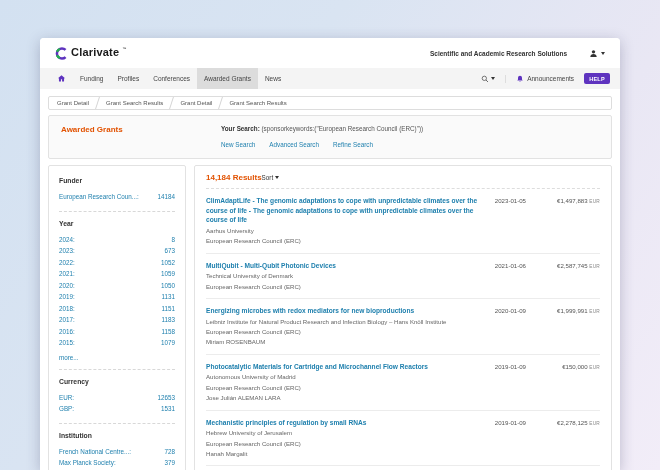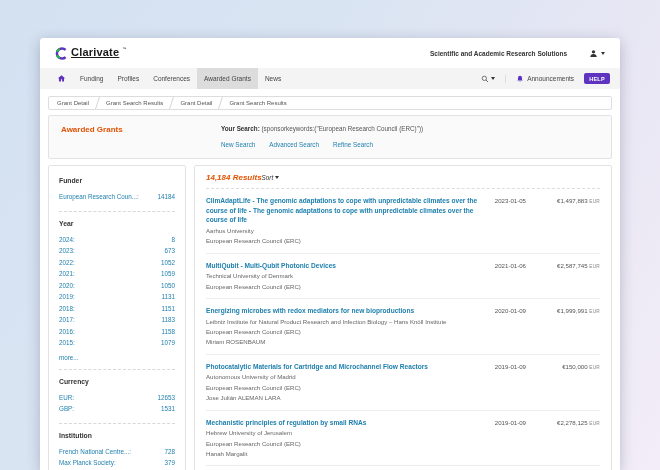--- a/index.html
+++ b/index.html
@@ -12,21 +12,21 @@
   .window {
     position:absolute; left:40px; top:38px; width:580px; height:432px;
     background:#fff; border-radius:4px 4px 0 0;
     box-shadow:0 3px 14px rgba(50,50,90,.28);
     overflow:hidden;
   }
   
   .hdr { height:30px; display:flex; align-items:center; justify-content:space-between; padding:0 15px; background:#fff; }
   .logo { display:flex; align-items:flex-start; gap:3px; }
   .logo svg { width:13px; height:13px; margin-top:1px; }
-  .logo-text { font-size:11px; font-weight:bold; color:#1a1a1a; letter-spacing:.2px;text-decoration:underline; }
+  .logo-text { font-size:11px; font-weight:bold; color:#1a1a1a; letter-spacing:.2px; }
   .logo-tm { font-size:4px; color:#1a1a1a; vertical-align:top; }
   .hdr-right { display:flex; align-items:center; gap:22px; }
   .tagline { font-size:6.5px; font-weight:bold; color:#333; }
   .account { display:flex; align-items:center; gap:3px; }
   .caret { width:0; height:0; border-left:2.5px solid transparent; border-right:2.5px solid transparent; border-top:3px solid #333; display:inline-block; }
   
   .nav { height:21px; background:#f4f4f4; display:flex; align-items:stretch; padding:0 10px; font-size:6.5px; color:#444; }
   .nav-left, .nav-right { display:flex; align-items:stretch; }
   .nav-item { display:flex; align-items:center; padding:0 7px; cursor:pointer; }
   .nav-item.active { background:#dcdcdc; }
@@ -52,21 +52,21 @@
   .content { display:flex; gap:8px; margin-top:6px; align-items:flex-start; }
   .panel { border:1px solid #e2e2e2; border-radius:2px; background:#fff; }
   .sidebar { width:138px; padding:9px 10px; font-size:6.3px; }
   .sec-title { font-size:6.8px; font-weight:bold; color:#333; margin:2px 0 7px 0; }
   .f-item { display:flex; justify-content:space-between; color:#1d7fad; line-height:11.5px; cursor:pointer; }
   .f-item .cnt { color:#1d7fad; }
   .sec-sep { border-top:1px dashed #d8d8d8; margin:8px 0 8px 0; }
   .more-link { color:#1d7fad; margin:5px 0 2px 0; cursor:pointer; }
   
   .results { flex:1; padding:7px 11px 0 11px; }
-  .res-hdr { display:flex; align-items:center; padding-bottom:6px; border-bottom:1px dashed #ddd;font-style:italic; }
+  .res-hdr { display:flex; align-items:center; padding-bottom:6px; border-bottom:1px dashed #ddd; }
   .res-count { font-size:8px; font-weight:bold; color:#e25303; }
   .sort { font-size:6.3px; color:#333; display:flex; align-items:center; gap:2px; cursor:pointer; }
   .row { display:flex; padding:7px 0 7px 0; border-bottom:1px solid #ececec; }
   .row-main { flex:1; padding-right:10px; }
   .r-title { font-size:6.6px; font-weight:bold; color:#1d7fad; line-height:9.6px; cursor:pointer; }
   .r-meta { font-size:6.1px; color:#666; line-height:9.4px; margin-top:1px; }
   .row-side { display:flex; gap:12px; white-space:nowrap; font-size:6.1px; color:#555; padding-top:1px; }
   .amount { min-width:62px; text-align:right; }
   .amount .cur { font-size:4.8px; color:#888; letter-spacing:.2px; }
   .icon-svg { display:inline-block; vertical-align:middle; }

